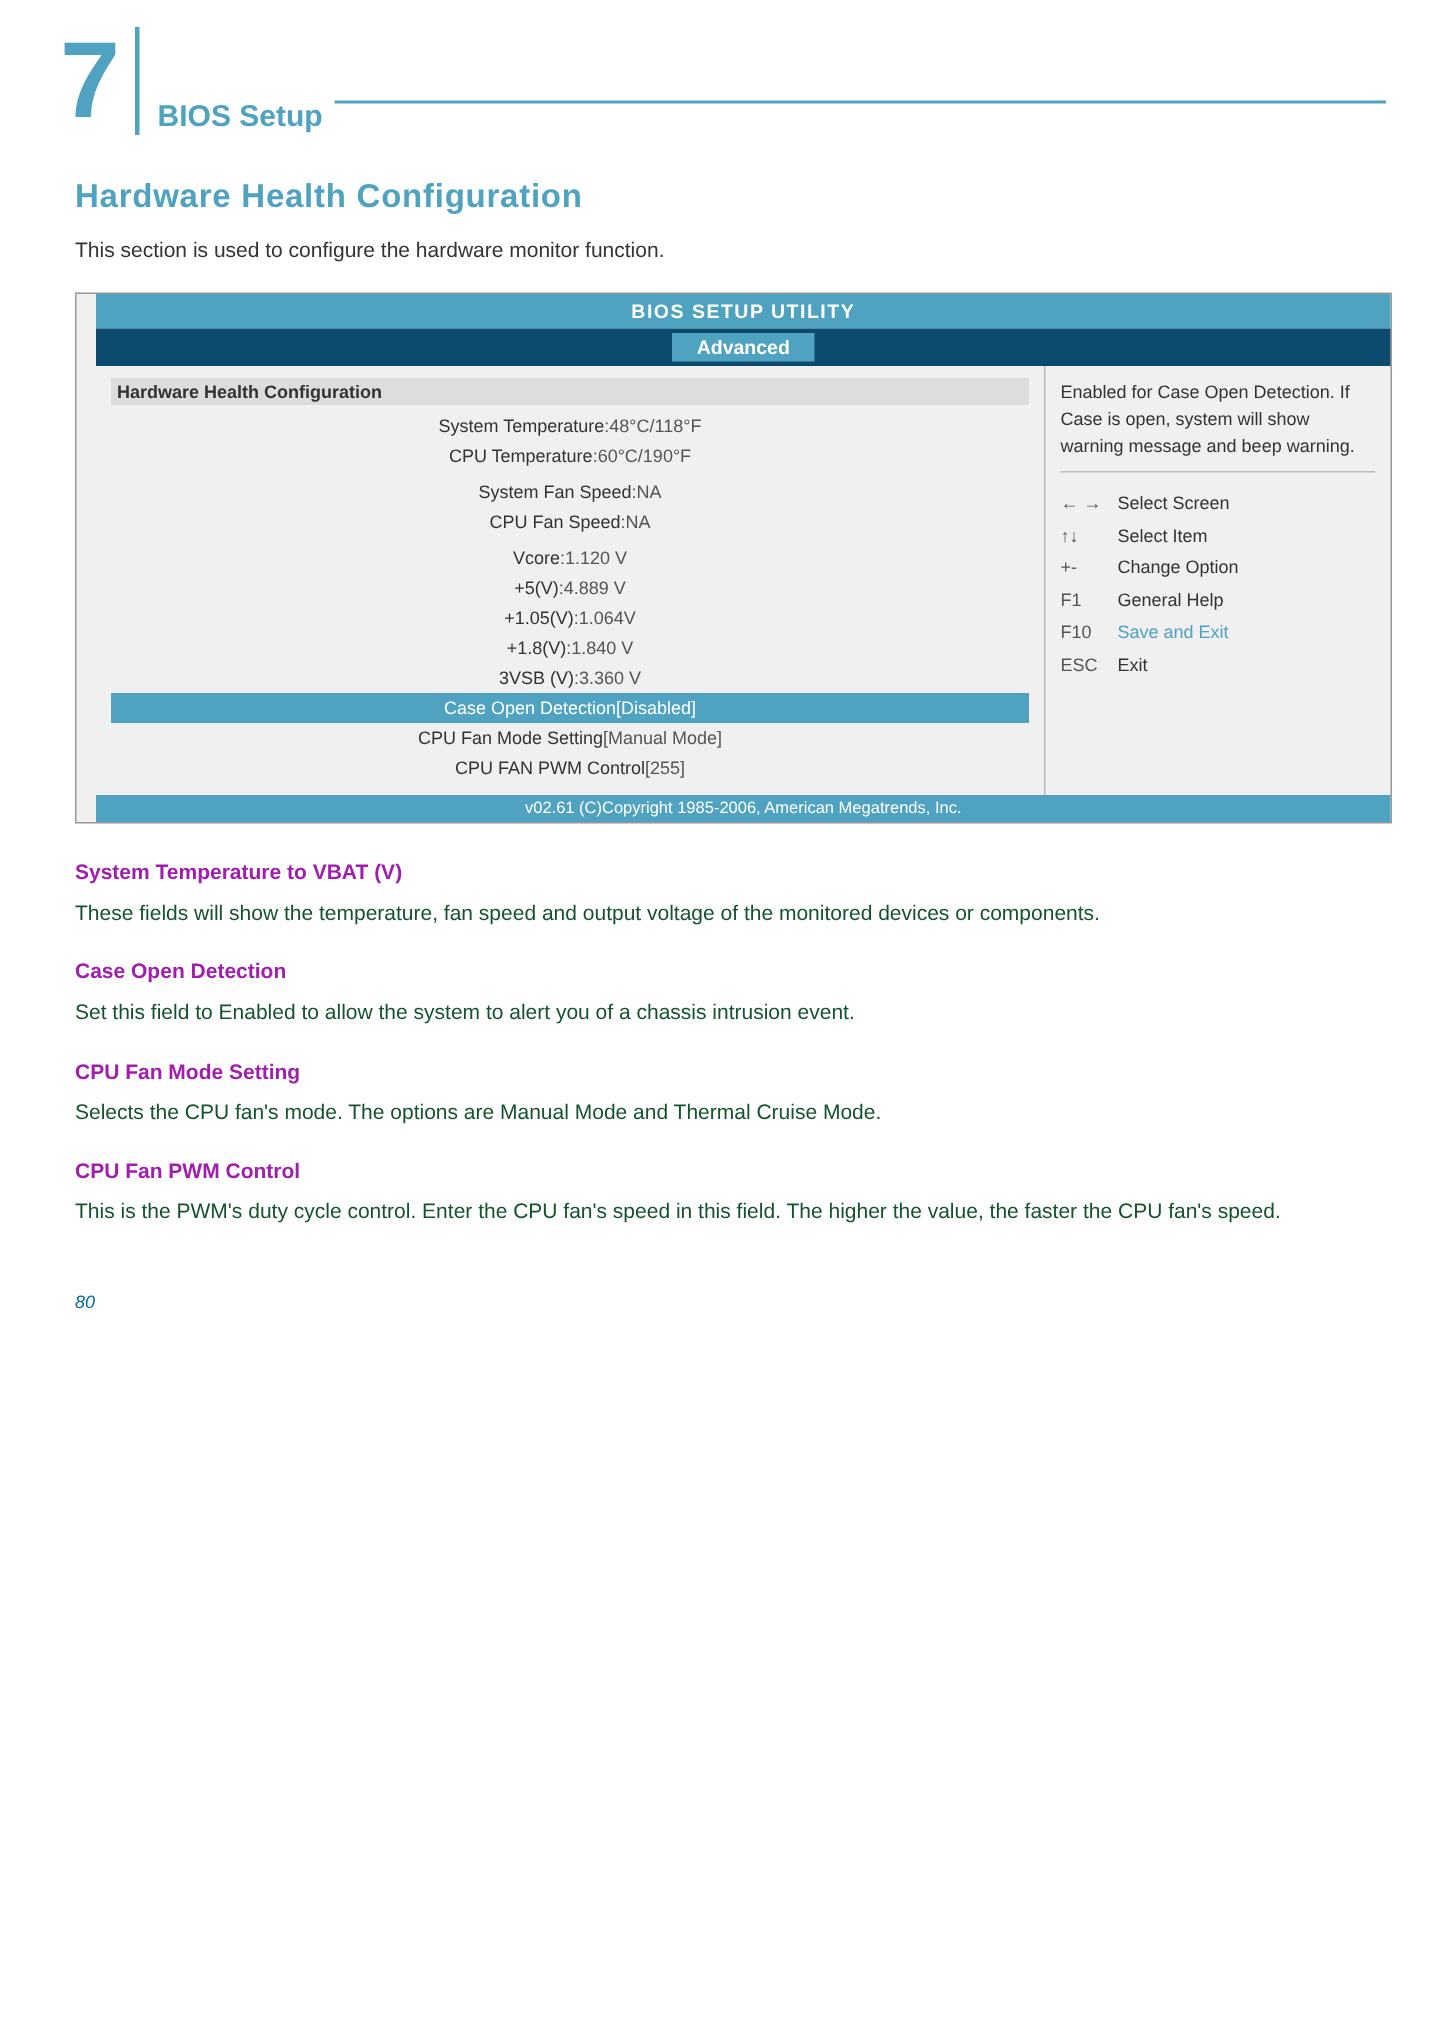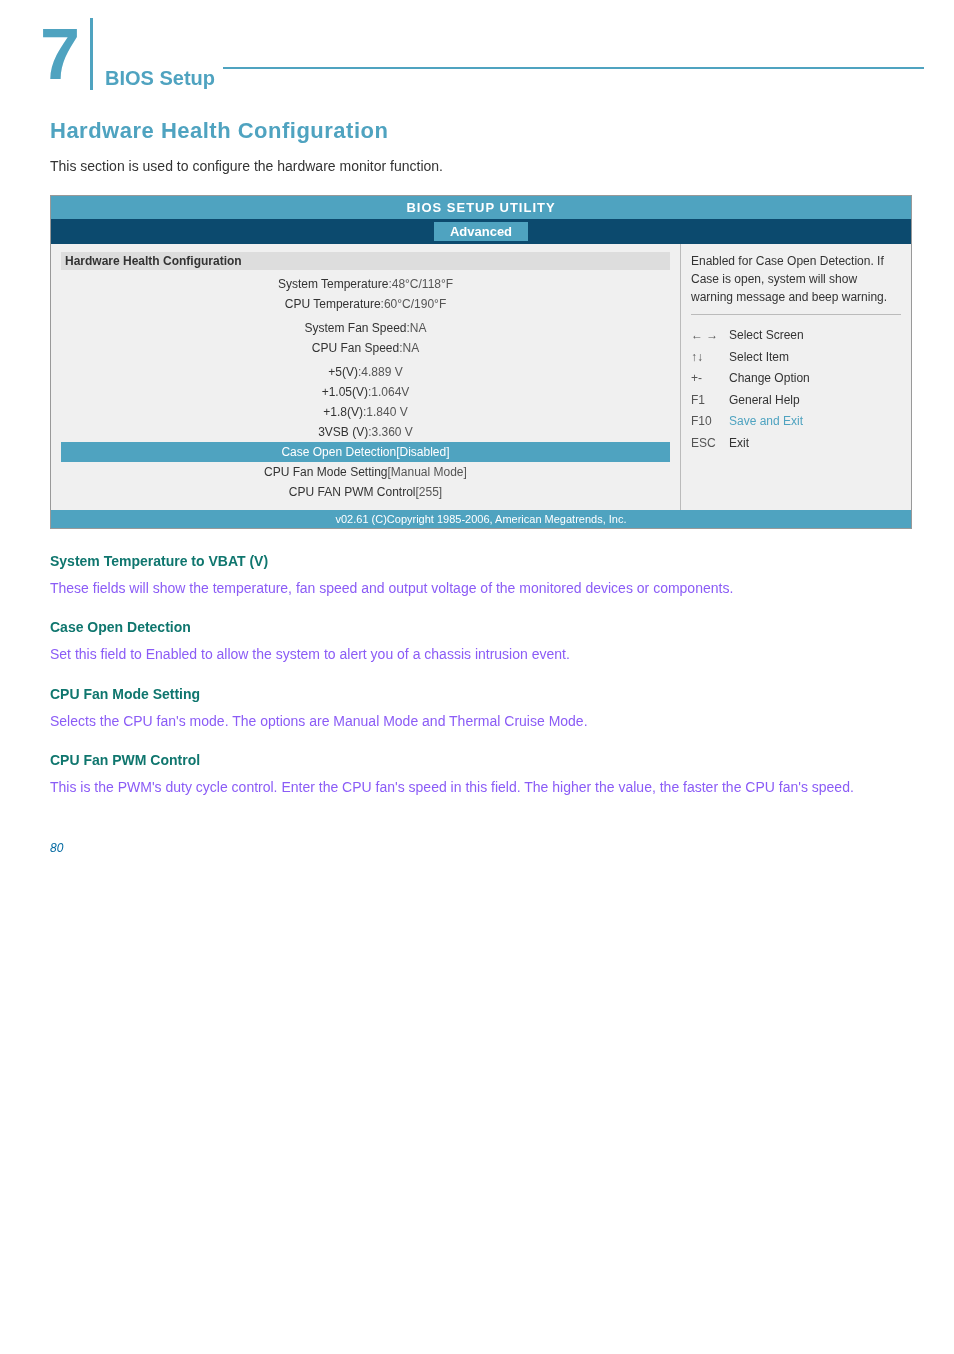--- a/index.html
+++ b/index.html
@@ -25,23 +25,24 @@
     
     .intro-text {
       margin: 0 50px 18px 50px;
       font-size: 14px;
       color: #333;
       line-height: 1.5;
     }
 
     
     .bios-box {
-      margin: 0 42px 24px 50px;
+      margin: 0 26px 24px 50px;
       border: 1px solid #999;
       background: #f0f0f0;
+      padding-left: 13px;
     }
     .bios-box-title {
       background: #4fa3c0;
       color: #fff;
       text-align: center;
       font-size: 13px;
       font-weight: bold;
       padding: 4px 0;
       letter-spacing: 1px;
     }
@@ -122,27 +123,27 @@
       color: #fff;
       text-align: center;
       font-size: 11px;
       padding: 3px 0;
     }
 
     
     .section-heading {
       font-size: 14px;
       font-weight: bold;
-      color: #0f766e;
+      color: #a21caf;
       margin: 20px 50px 8px 50px;
     }
     .section-body {
       margin: 0 50px 14px 50px;
       font-size: 14px;
-      color: #8b5cf6;
+      color: #14532d;
       line-height: 1.6;
     }
 
     
     .page-number {
       position: absolute;
       bottom: 30px;
       left: 50px;
       font-size: 12px;
       color: #0369a1;
@@ -223,20 +224,24 @@
           <div style="height: 4px;"></div>
           <div class="bios-row">
             <span class="bios-row-label">System Fan Speed</span>
             <span class="bios-row-value">:NA</span>
           </div>
           <div class="bios-row">
             <span class="bios-row-label">CPU Fan Speed</span>
             <span class="bios-row-value">:NA</span>
           </div>
           <div style="height: 4px;"></div>
+          <div class="bios-row">
+            <span class="bios-row-label">Vcore</span>
+            <span class="bios-row-value">:1.120 V</span>
+          </div>
           <div class="bios-row">
             <span class="bios-row-label">+5(V)</span>
             <span class="bios-row-value">:4.889 V</span>
           </div>
           <div class="bios-row">
             <span class="bios-row-label">+1.05(V)</span>
             <span class="bios-row-value">:1.064V</span>
           </div>
           <div class="bios-row">
             <span class="bios-row-label">+1.8(V)</span>

